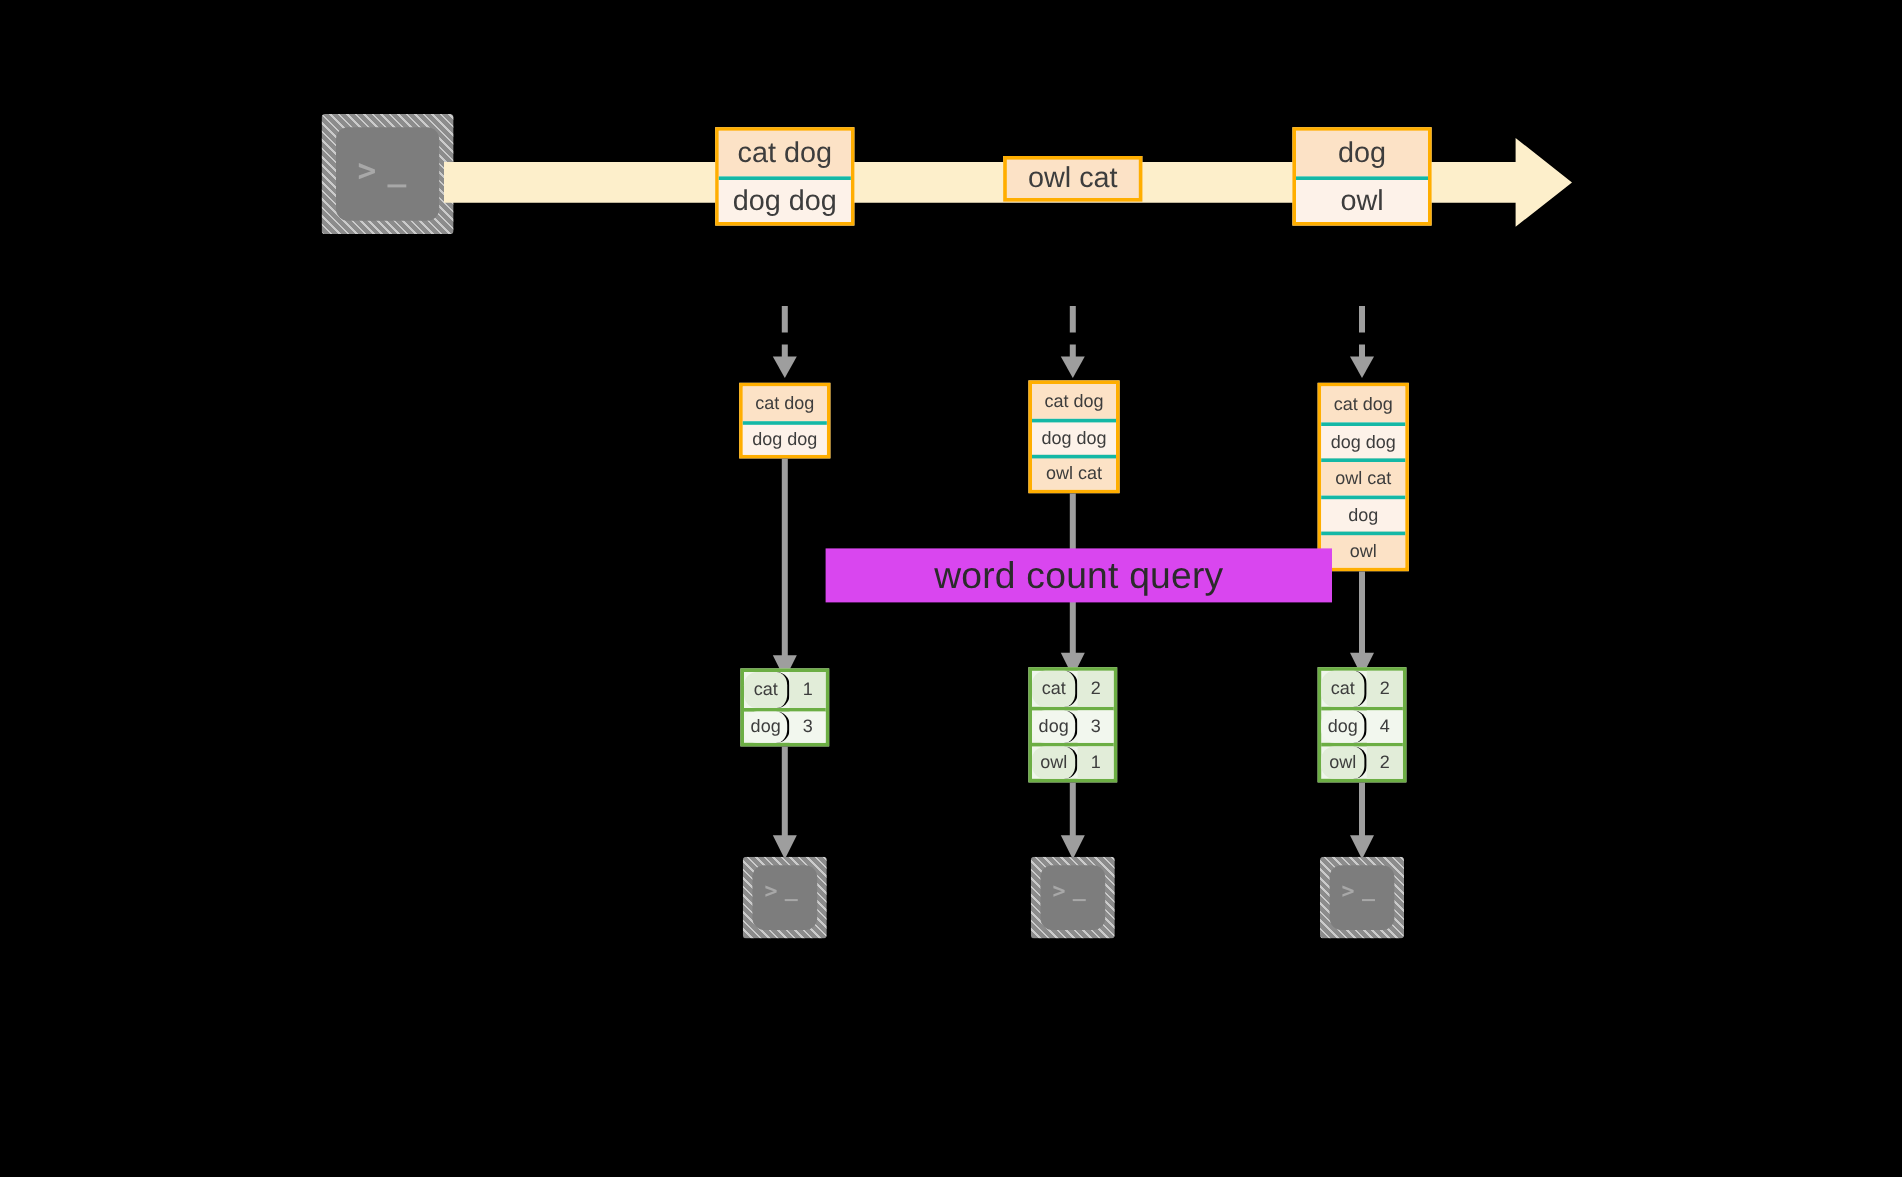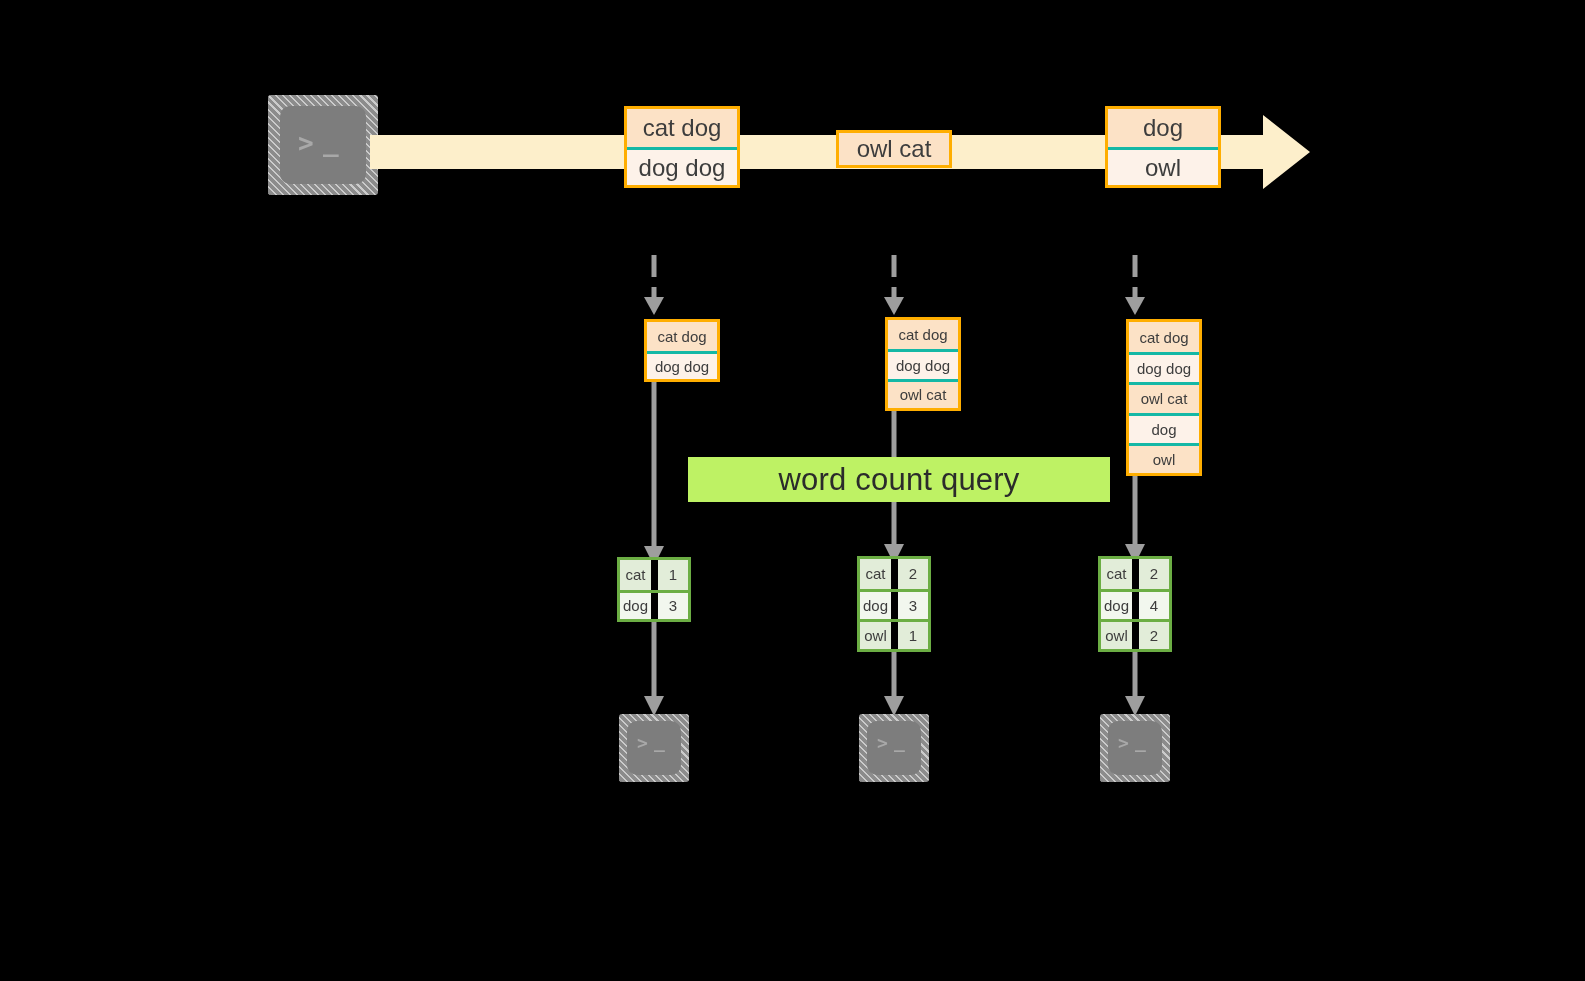--- a/index.html
+++ b/index.html
@@ -42,21 +42,20 @@
   }
 
   
   .stream-arrow { position: absolute; }
 
   
   .rec-stack {
     position: absolute;
     border: 3px solid #FFAE00;
     background: #FDF0E6;
-    margin-left: 28px;
   }
   .rec-row {
     display: flex;
     align-items: center;
     justify-content: center;
     color: #3d3d3d;
     white-space: nowrap;
   }
   .rec-row.alt { background: #FCE2C6; }
   .rec-row.plain { background: #FDF2E9; }
@@ -78,29 +77,29 @@
     background: #F0F6EC;
   }
   .res-row { display: flex; }
   .res-row + .res-row { border-top: 3px solid #6CAE44; }
   .res-row.shade .res-cell { background: #E2EDD9; }
   .res-cell {
     display: flex; align-items: center; justify-content: center;
     color: #3d3d3d; white-space: nowrap;
     background: #F2F7EE;
   }
-  .res-cell.key { border-right: 7px solid #000000; }
+  .res-cell.key { border-right: 2px solid #000000; border-radius: 11px; }
 
   
   .conn { position: absolute; }
 
   
   .query-band {
     position: absolute;
-    background: #bef264;
+    background: #d946ef;
     display: flex; align-items: center; justify-content: center;
   }
   .query-band span {
     color: #2b2b2b;
     font-size: 31px;
     font-weight: 400;
     letter-spacing: 0.2px;
     white-space: nowrap;
   }
 </style>

